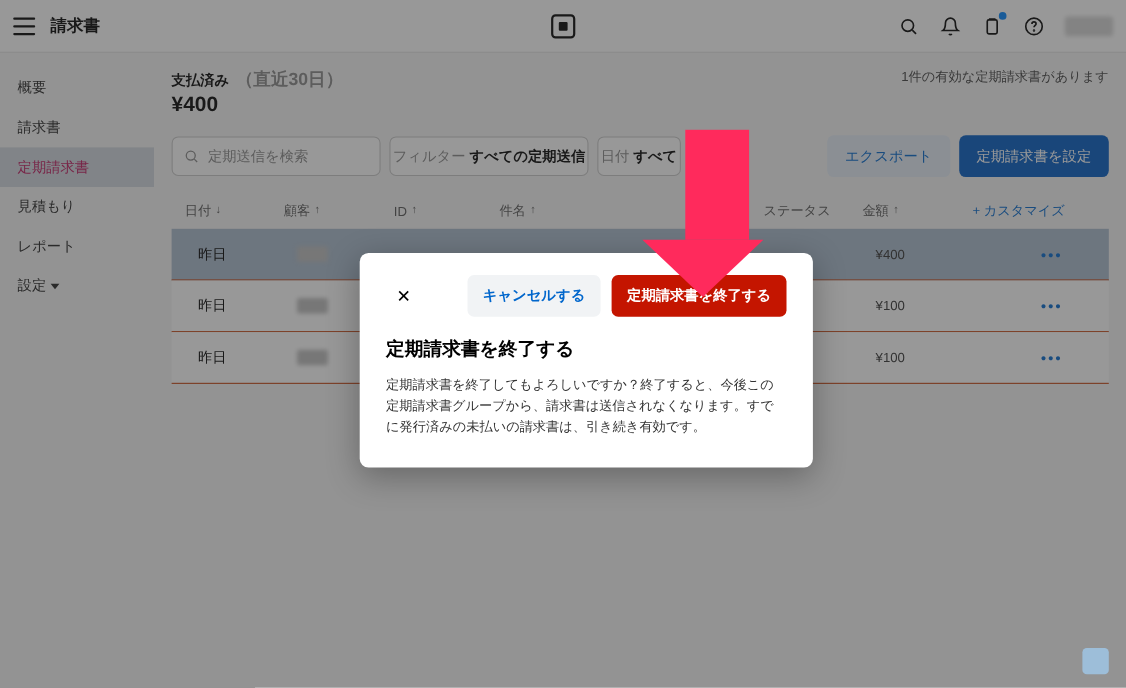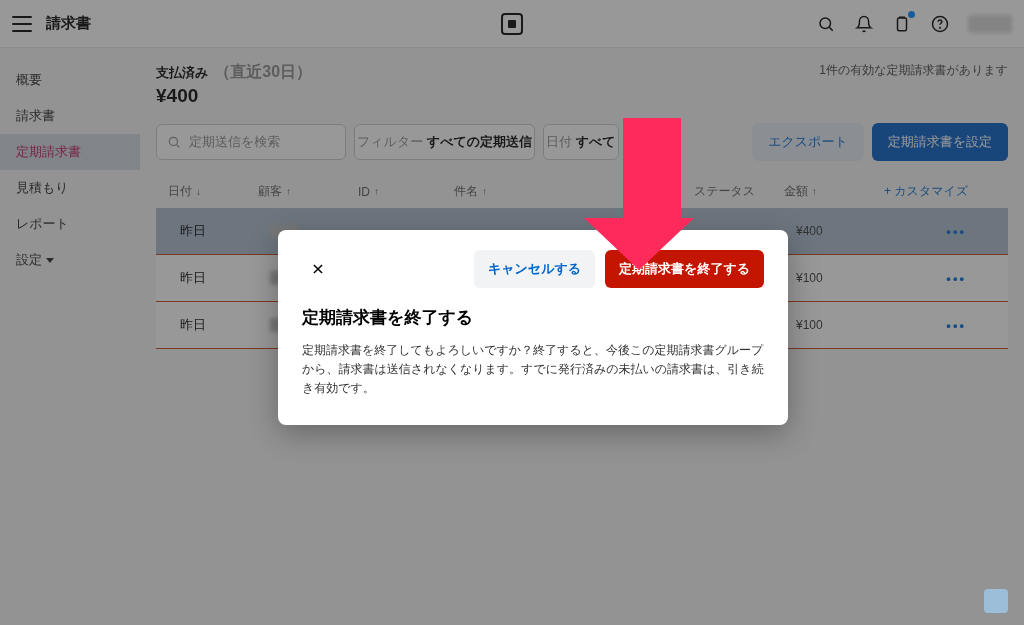--- a/index.html
+++ b/index.html
@@ -49,21 +49,21 @@
   .customize { color: #0066cc; text-align: right; font-size: 12px; white-space: nowrap; }
   .trow { display: grid; grid-template-columns: 90px 100px 96px 130px 110px 90px 100px 70px; align-items: center; padding: 14px 24px; font-size: 13px; border-bottom: 1px solid #c2410c; background: #fff; }
   .trow.selected { background: #a9bacc; }
   .cell-blur { width: 28px; height: 14px; background: #bcbcbc; border-radius: 2px; filter: blur(2px); }
   .status-paid { color: #006b3e; font-size: 12px; }
   .amount { text-align: left; font-size: 12px; color: #333; }
   .row-menu { color: #0066cc; font-weight: 700; letter-spacing: 2px; text-align: right; cursor: pointer; }
 
   
   .overlay { position: absolute; inset: 0; background: rgba(50,50,50,0.5); display: flex; align-items: flex-start; justify-content: center; padding-top: 230px; }
-  .modal { width: 510px; background: #fff; border-radius: 8px; padding: 20px 24px 26px; box-shadow: 0 8px 30px rgba(0,0,0,0.3); position: relative; margin-left: 42px; }
+  .modal { width: 412px; background: #fff; border-radius: 8px; padding: 20px 24px 26px; box-shadow: 0 8px 30px rgba(0,0,0,0.3); position: relative; margin-left: 42px; }
   .modal-head { display: flex; justify-content: space-between; align-items: center; margin-bottom: 18px; }
   .close-btn { width: 32px; height: 32px; display: flex; align-items: center; justify-content: center; font-size: 18px; cursor: pointer; border-radius: 4px; }
   .modal-actions { display: flex; gap: 10px; }
   .btn-cancel { background: #f1f3f5; color: #0066cc; border: none; padding: 10px 14px; border-radius: 6px; font-size: 13px; font-weight: 600; cursor: pointer; }
   .btn-danger { background: #c41500; color: #fff; border: none; padding: 10px 14px; border-radius: 6px; font-size: 13px; font-weight: 600; cursor: pointer; }
   .modal-title { font-size: 17px; font-weight: 700; margin-bottom: 12px; }
   .modal-body { font-size: 12px; color: #333; line-height: 1.6; }
 
   
   .arrow-annotation { position: absolute; left: 610px; top: 118px; z-index: 3; pointer-events: none; }

